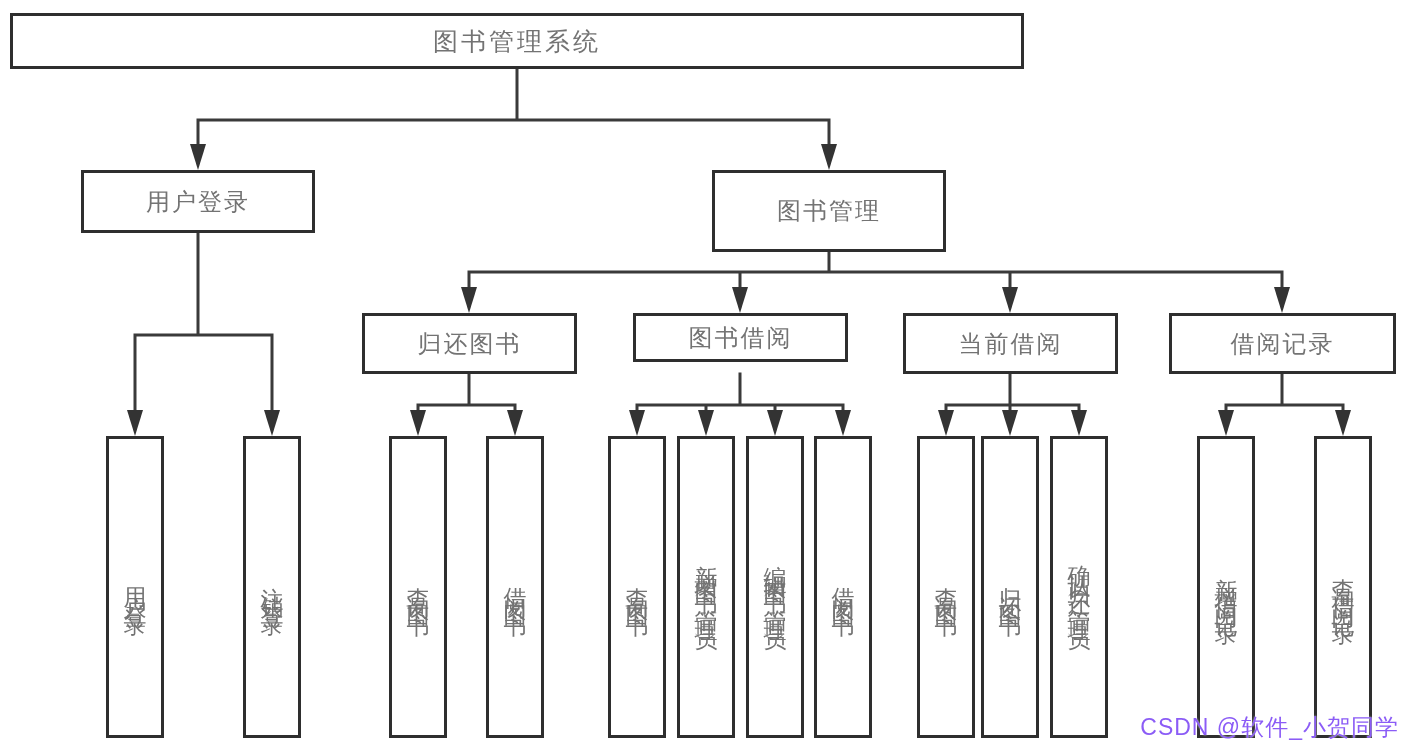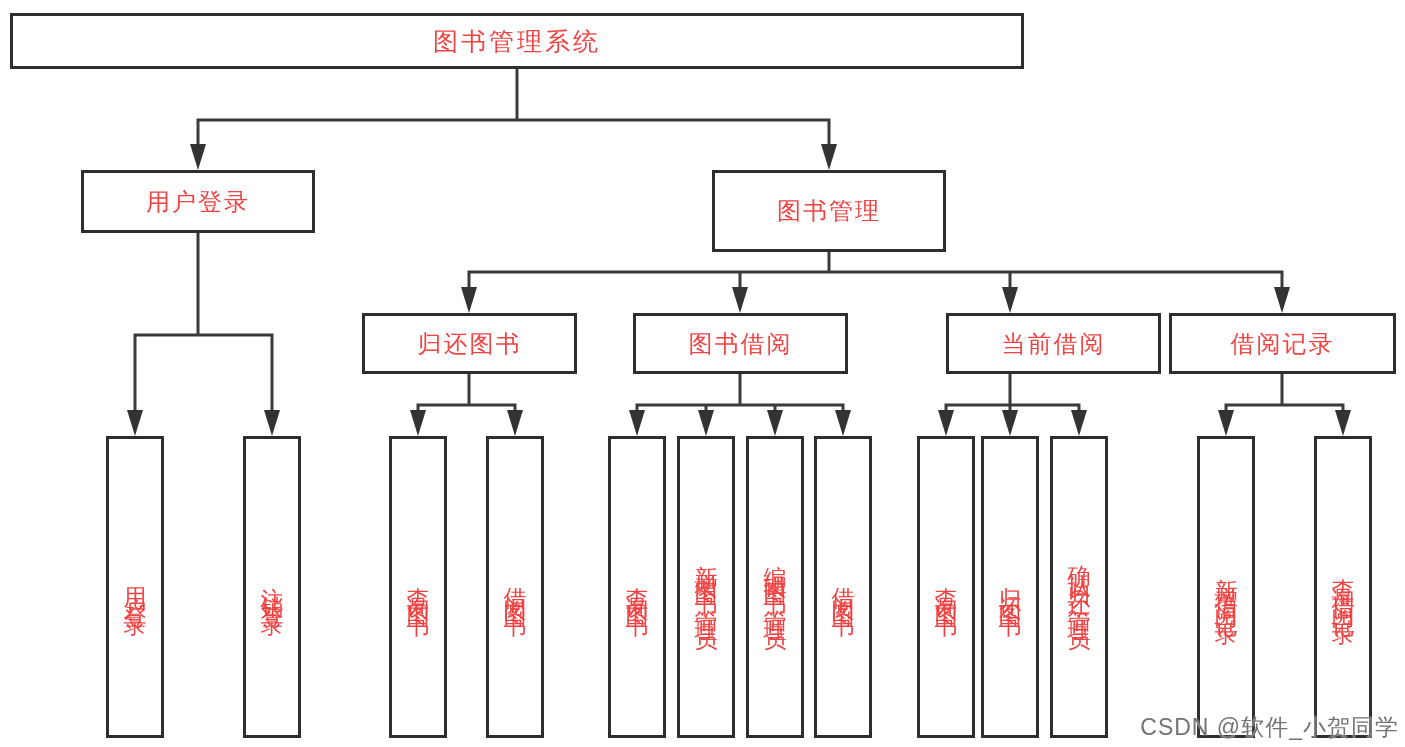--- a/index.html
+++ b/index.html
@@ -4,34 +4,34 @@
 <style>
   html,body{margin:0;padding:0;background:#ffffff;}
   body{width:1405px;height:747px;overflow:hidden;
        font-family:"Liberation Sans","DejaVu Sans",sans-serif;}
   .stage{position:relative;width:1405px;height:747px;background:#ffffff;}
   svg.wires{position:absolute;left:0;top:0;z-index:1;}
   .node{
     position:absolute;box-sizing:border-box;z-index:2;
     background:#ffffff;border:3px solid #2e2e2e;
     display:flex;align-items:center;justify-content:center;
-    color:#ef4444;
+    color:#737373;
     text-align:center;
   }
   .node .hlabel{
     font-size:24px;letter-spacing:2px;white-space:nowrap;line-height:1;
   }
   .node.root .hlabel{font-size:25px;letter-spacing:3px;}
   .node.vbox .vlabel{
     writing-mode:vertical-rl;text-orientation:mixed;
     font-size:23px;letter-spacing:9px;line-height:1;
   }
   .watermark{
     position:absolute;right:6px;bottom:4px;z-index:3;
-    font-size:23px;letter-spacing:1px;color:#737373;
+    font-size:23px;letter-spacing:1px;color:#8b5cf6;
     text-shadow:0 0 2px #ffffff;white-space:nowrap;
   }
 </style>
 </head>
 <body>
 
 <div class="stage">
 
   <svg class="wires" width="1405" height="747" viewBox="0 0 1405 747">
     <g stroke="#3a3a3a" stroke-width="3" fill="none" stroke-linecap="square">
@@ -73,24 +73,24 @@
   <div class="node" style="left:81px;top:170px;width:234px;height:63px;">
     <span class="hlabel">用户登录</span>
   </div>
   <div class="node" style="left:712px;top:170px;width:234px;height:82px;">
     <span class="hlabel">图书管理</span>
   </div>
 
   <div class="node" style="left:362px;top:313px;width:215px;height:61px;">
     <span class="hlabel">归还图书</span>
   </div>
-  <div class="node" style="left:633px;top:313px;width:215px;height:61px;">
+  <div class="node" style="left:633px;top:313px;width:215px;height:49px;">
     <span class="hlabel">图书借阅</span>
   </div>
-  <div class="node" style="left:946px;top:313px;width:215px;height:61px;">
+  <div class="node" style="left:903px;top:313px;width:215px;height:61px;">
     <span class="hlabel">当前借阅</span>
   </div>
   <div class="node" style="left:1169px;top:313px;width:227px;height:61px;">
     <span class="hlabel">借阅记录</span>
   </div>
 
   <div class="node vbox" style="left:106px;top:436px;width:58px;height:302px;">
     <span class="vlabel">用户登录</span>
   </div>
   <div class="node vbox" style="left:243px;top:436px;width:58px;height:302px;">

